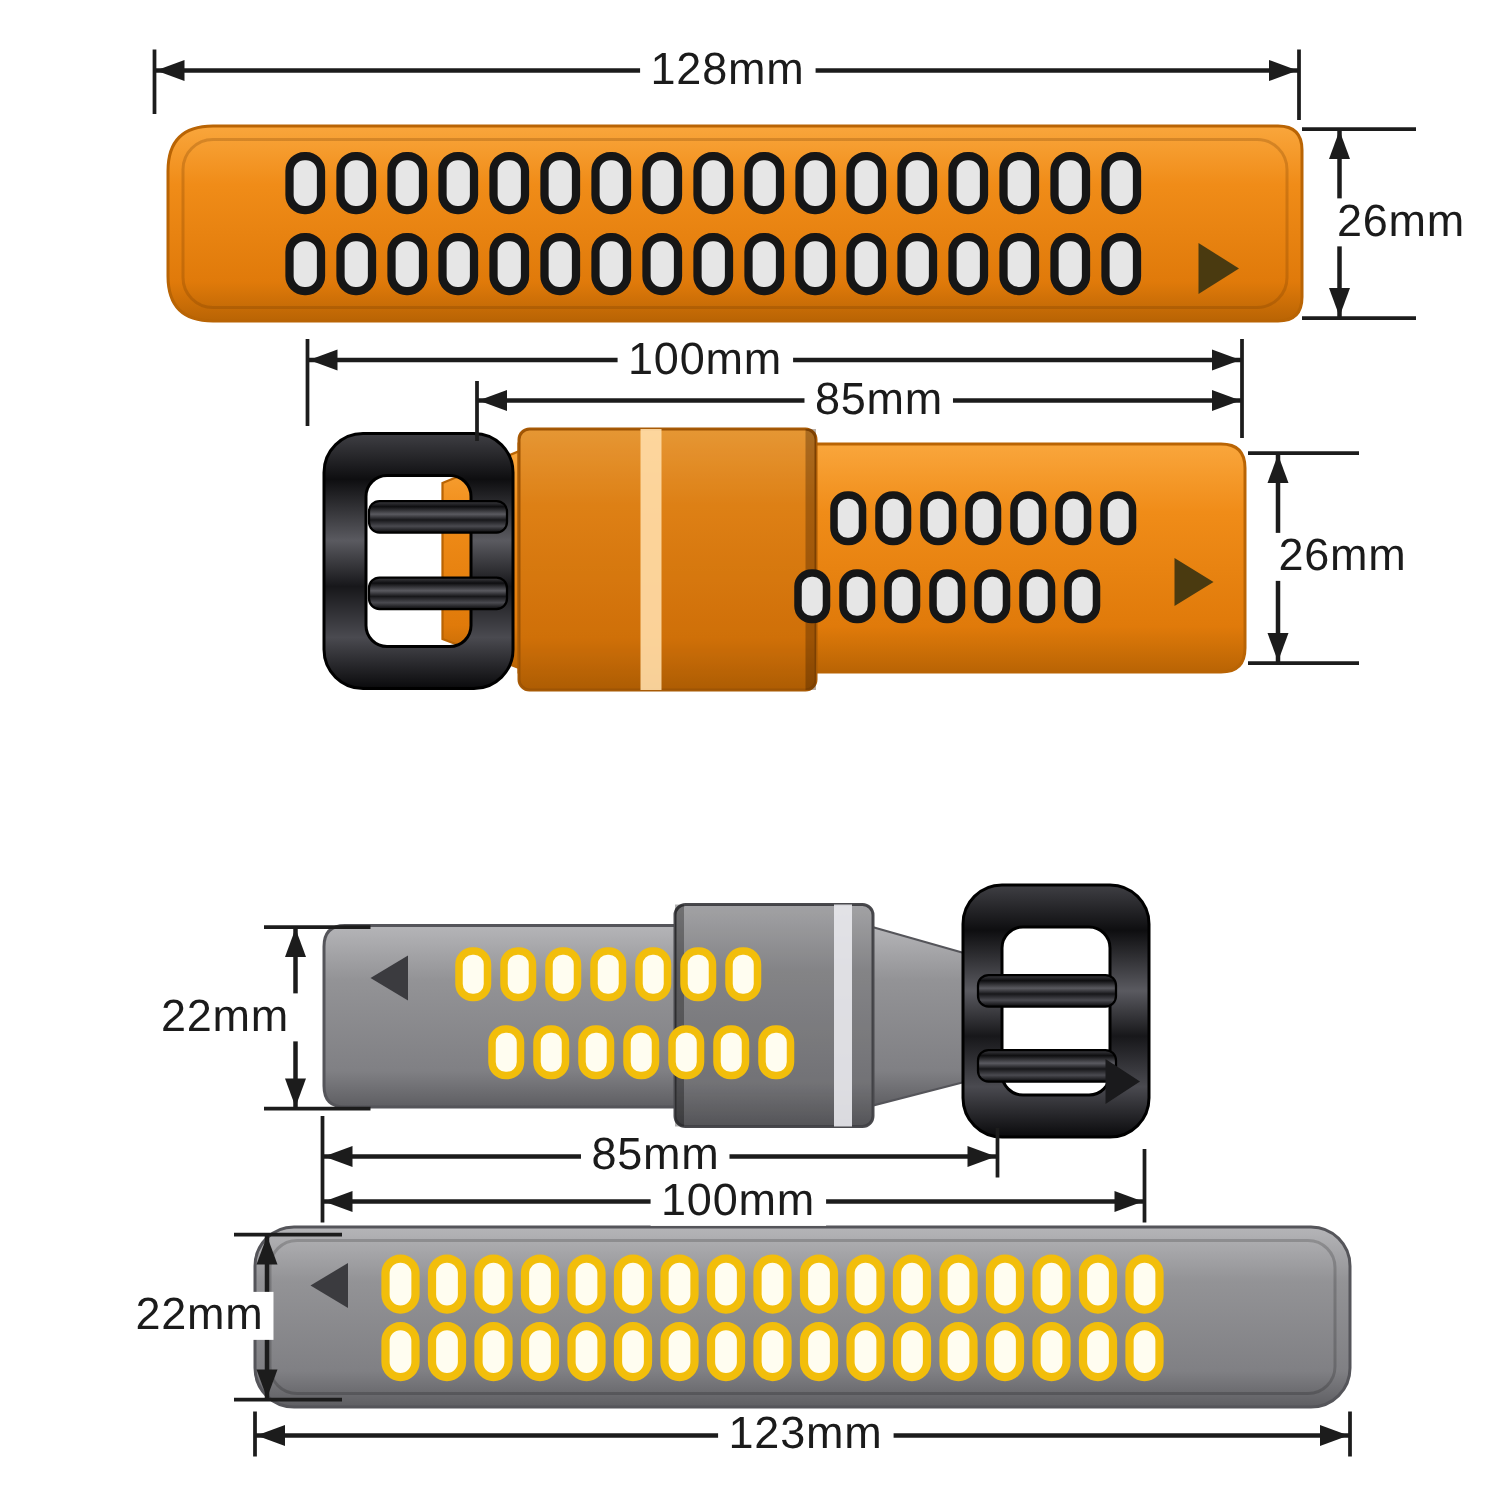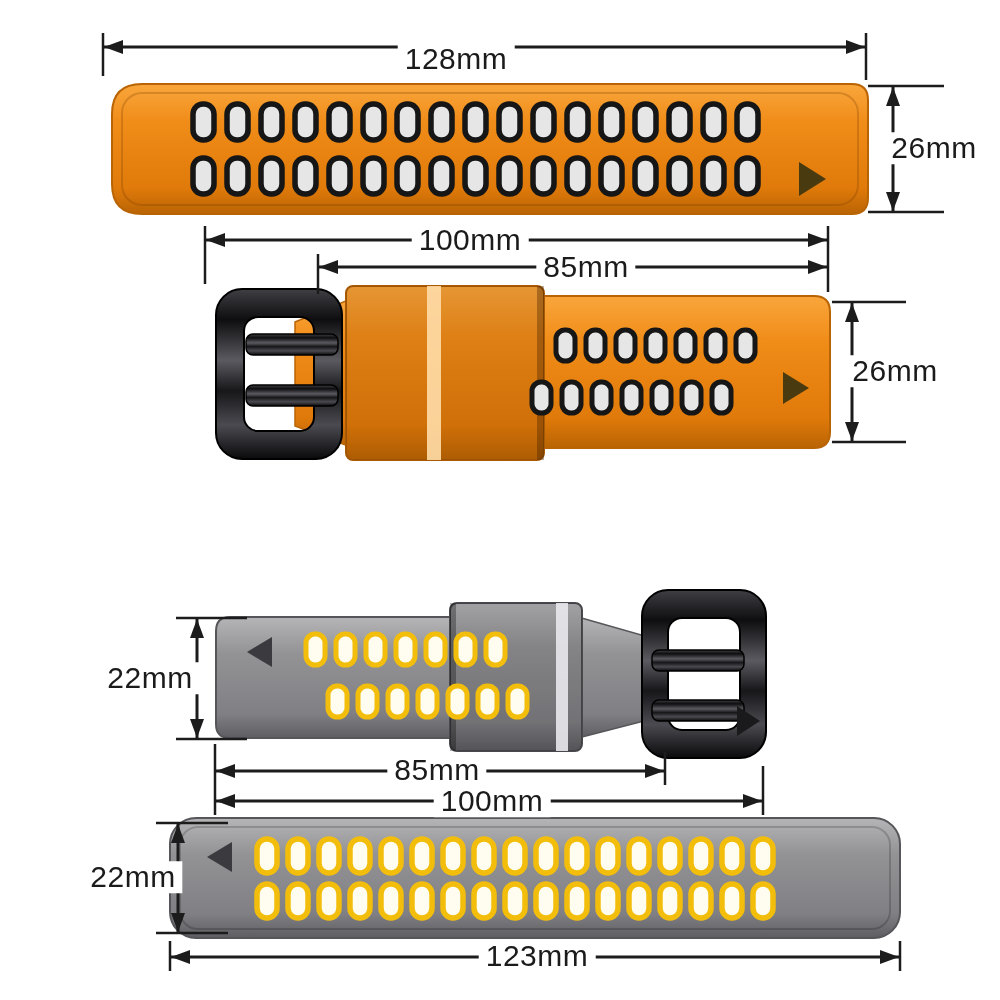--- a/index.html
+++ b/index.html
@@ -285,21 +285,21 @@
       <g>
         <line x1="170" y1="957" x2="900" y2="957" stroke-width="3"></line>
         <line x1="170" y1="941" x2="170" y2="971" stroke-width="2.5"></line>
         <line x1="900" y1="941" x2="900" y2="971" stroke-width="2.5"></line>
         <polygon points="171,957 190,950 190,964" stroke="none"></polygon>
         <polygon points="899,957 880,950 880,964" stroke="none"></polygon>
       </g>
     </g>
   </svg>
 
-  <div class="dim-label" style="left:456px; top:47px;margin-top:12px;">128mm</div>
+  <div class="dim-label" style="left:485px; top:47px;">128mm</div>
   <div class="dim-label" style="left:934px; top:148px;">26mm</div>
   <div class="dim-label" style="left:470px; top:240px;">100mm</div>
   <div class="dim-label" style="left:586px; top:267px;">85mm</div>
   <div class="dim-label" style="left:895px; top:371px;">26mm</div>
   <div class="dim-label" style="left:150px; top:678px;">22mm</div>
   <div class="dim-label" style="left:437px; top:770px;">85mm</div>
   <div class="dim-label" style="left:492px; top:801px;">100mm</div>
   <div class="dim-label" style="left:133px; top:877px;">22mm</div>
   <div class="dim-label" style="left:537px; top:956px;">123mm</div>
 

